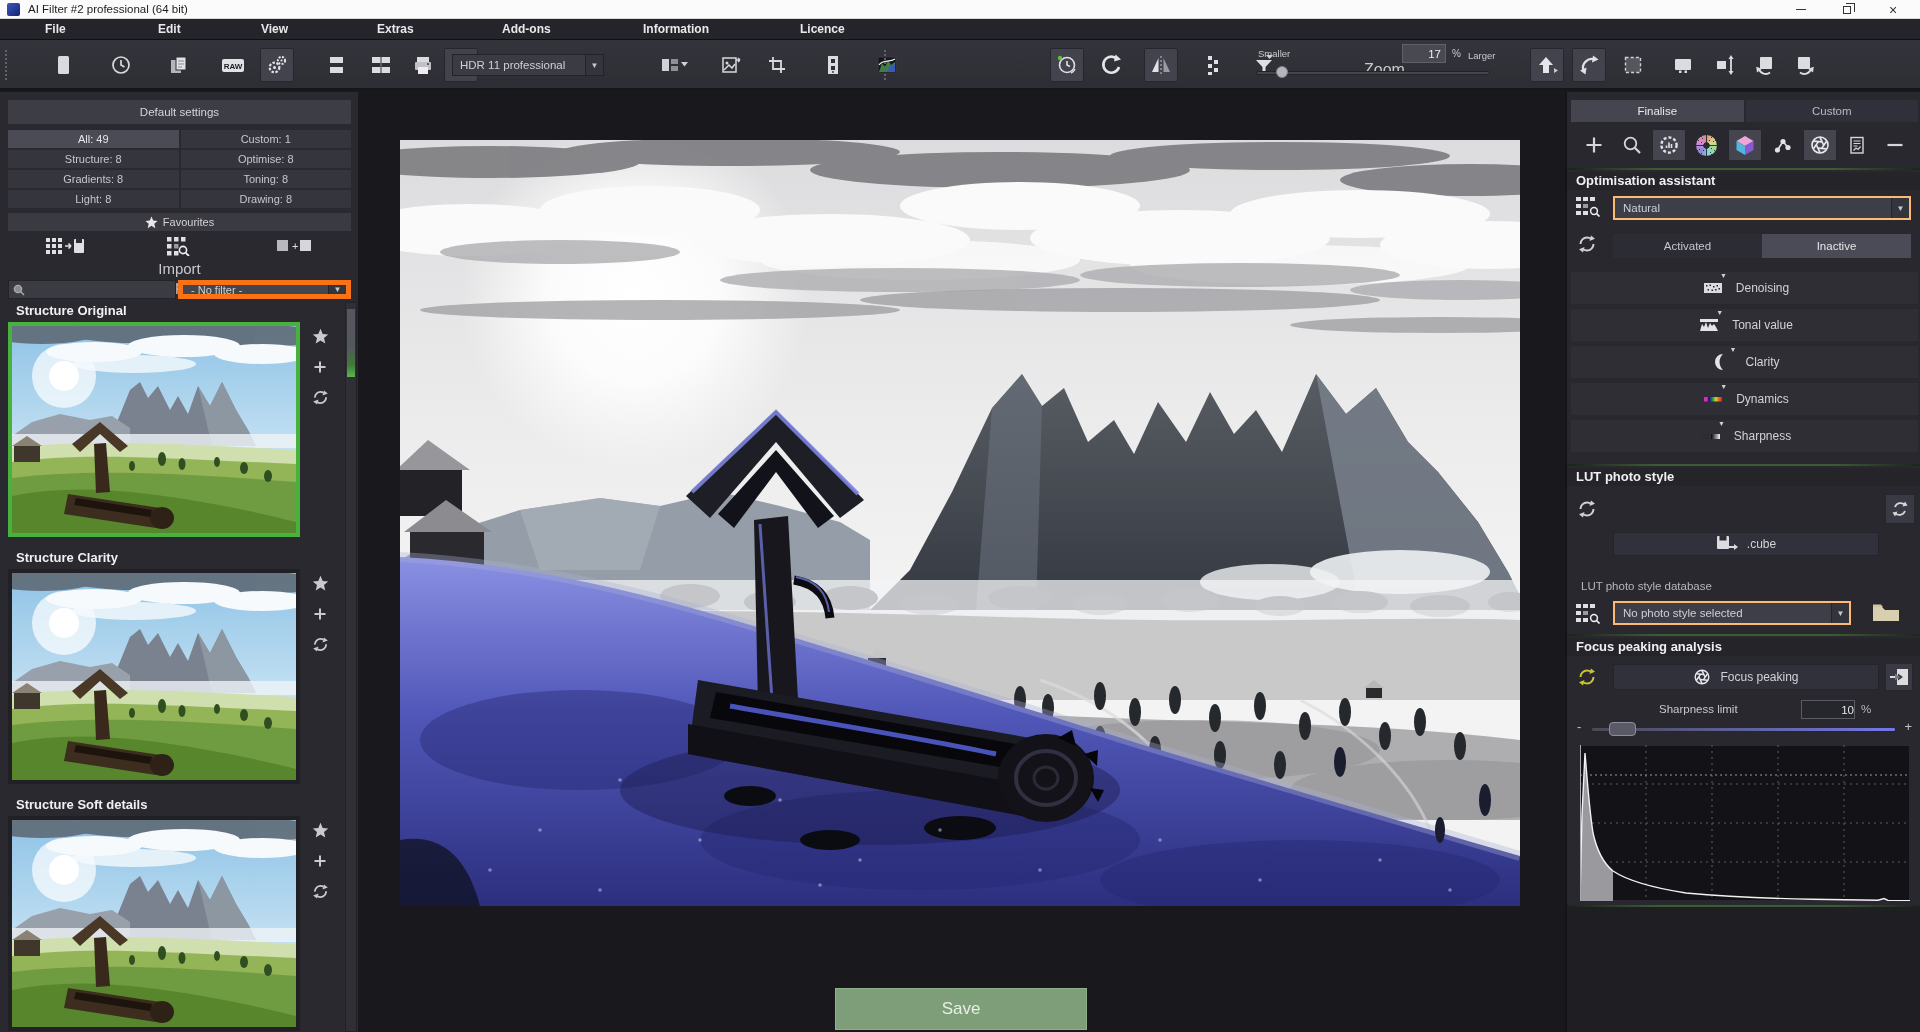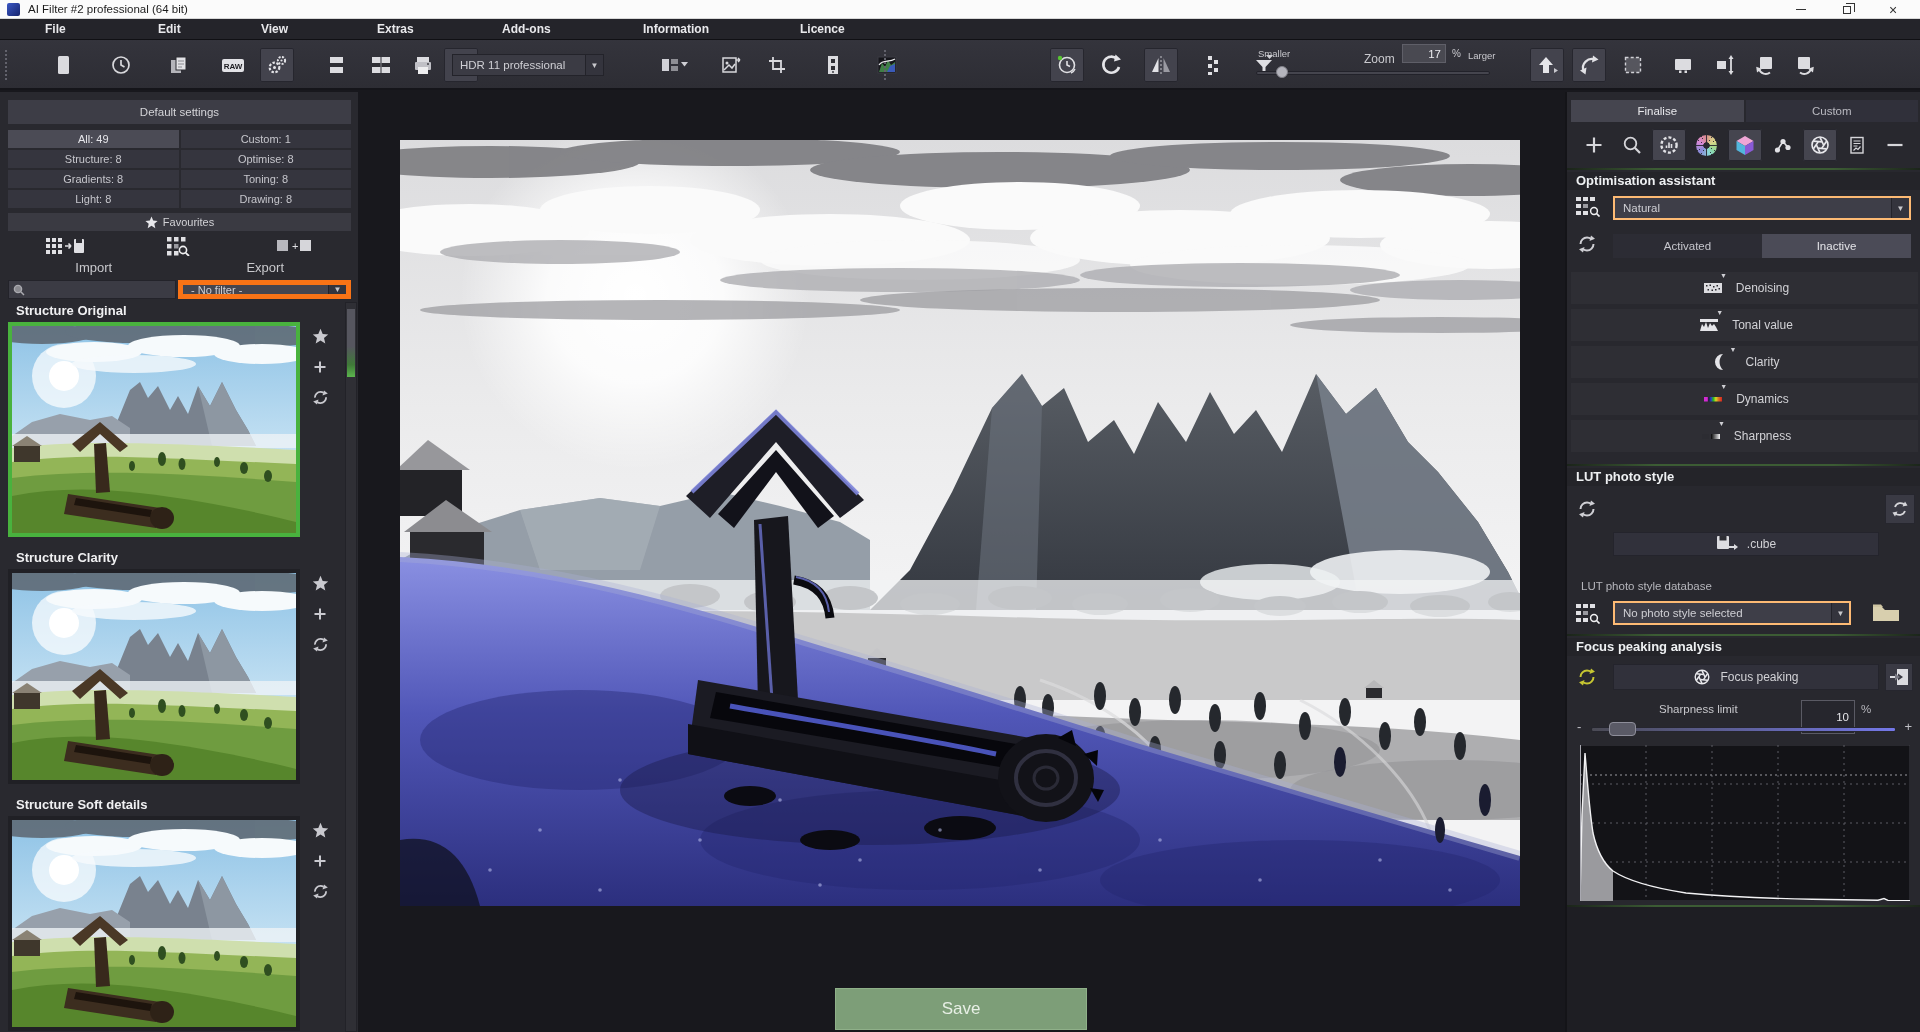--- a/index.html
+++ b/index.html
@@ -28,40 +28,40 @@
   .tbi { position:absolute; top:8px; width:34px; height:34px; display:flex; align-items:center; justify-content:center; border-radius:2px;margin-left:32px;}
   .tbi.on { background:#43434d; box-shadow:inset 0 0 0 1px #26262e; }
   .tsep { position:absolute; top:10px; height:30px; border-left:2px dotted #62626c; }
   #hdr-dd { position:absolute; left:452px; top:14px; width:152px; height:22px; background:#3b3b44;
     border:1px solid #23232a; display:flex; align-items:center; }
   #hdr-dd .ddtext { flex:1; font-size:11.5px; color:#cfcfd4; padding-left:7px; }
   .ddcaret { width:18px; height:100%; background:#34343d; display:flex; align-items:center; justify-content:center;
     color:#c8c8cc; font-size:8px; border-left:1px solid #23232a;}
   #zoomgrp { position:absolute; left:1256px; top:6px; width:240px; height:38px; font-size:10px; color:#c9c9ce;}
   #zoomgrp .lab-small { position:absolute; left:2px; top:2px; font-size:9.5px;}
-  #zoomgrp .lab-zoom { position:absolute; left:108px; top:6px; font-size:12px;}
+  #zoomgrp .lab-zoom { position:absolute; left:108px; top:15px; font-size:16px;}
   #zoomgrp input { position:absolute; left:146px; top:-2px; width:44px; height:19px; background:#494951;
     border:1px solid #5f5f68; color:#ececf0; font-size:11.5px; text-align:right; padding-right:4px; font-family:inherit;}
   #zoomgrp .lab-pct { position:absolute; left:196px; top:2px; font-size:10px;}
   #zoomgrp .lab-large { position:absolute; left:212px; top:4px; font-size:9.5px;}
   #zoomgrp .track { position:absolute; left:0; right:6px; top:25px; height:4px; background:#45454e; border-radius:2px; border:1px solid #22222a;}
   #zoomgrp .thumb { position:absolute; left:20px; top:20px; width:12px; height:12px; border-radius:50%; background:#b4b4bc; border:1px solid #808088;}
 
   svg.ic { display:block; }
 
   
   #leftpanel { position:absolute; left:0; top:92px; width:358px; height:940px; background:#29292f; }
   .lbtn { background:#3d3d46; color:#d4d4d8; font-size:11.5px; display:flex; align-items:center; justify-content:center; }
   #btn-default { position:absolute; left:8px; top:8px; width:343px; height:24px; }
   #cats { position:absolute; left:8px; top:38px; width:343px; display:grid; grid-template-columns:1fr 1fr; gap:2px; }
   .cat { height:18px; background:#35353e; color:#c6c6cc; font-size:11px; display:flex; align-items:center; justify-content:center; }
   .cat.active { background:#4b4b55; color:#e6e6ea; }
   #favbar { position:absolute; left:8px; top:121px; width:343px; height:18px; background:#3a3a42; display:flex; align-items:center; justify-content:center; gap:5px; font-size:11px; color:#d2d2d6;}
   #impexp-icons { position:absolute; left:8px; top:142px; width:343px; height:24px; display:flex; align-items:center; }
-  #impexp-labels { position:absolute; left:8px; top:168px; width:343px; height:16px; display:flex; font-size:13px; color:#c8c8cc; }
+  #impexp-labels { position:absolute; left:8px; top:168px; width:343px; height:16px; display:flex; font-size:15px; color:#c8c8cc;flex-direction:column; }
   #impexp-labels span { flex:1; text-align:center; }
   #searchrow { position:absolute; left:8px; top:188px; width:343px; height:19px; display:flex; gap:2px;}
   #searchbox { width:168px; height:19px; background:#3b3b44; border:1px solid #23232a; display:flex; align-items:center; padding-left:4px; gap:4px;}
   #searchbox input { flex:1; background:transparent; border:none; outline:none; color:#d8d8dc; font-size:11px; font-family:inherit; min-width:0;}
   #filter-dd { flex:1; height:19px; background:#45454e; border:5px solid #f97316; display:flex; align-items:center;justify-content:space-between;}
   #filter-dd .ddtext { flex:1; font-size:11px; color:#d0d0d4; padding-left:8px;}
   #plist { position:absolute; left:8px; top:210px; width:336px; bottom:0; overflow:hidden; }
   .preset { margin-bottom:12px; }
   .pname { height:20px; font-size:13px; font-weight:bold; color:#f0f0f2; padding-left:8px; line-height:18px;}
   .prow { display:flex; }
@@ -102,22 +102,22 @@
   .optitem { position:absolute; left:4px; width:347px; height:32px; background:#30303830;
     background:rgba(255,255,255,0.03); display:flex; align-items:center; justify-content:center; gap:10px; font-size:12px; color:#d2d2d6;}
   .mini { position:relative; width:26px; height:20px; display:flex; align-items:center; justify-content:center;}
   .mini .car { position:absolute; top:-6px; right:-1px; font-size:7px; color:#cfcfd4; }
   .greenbtn { position:absolute; left:46px; width:266px; height:30px; background:#77976e; border:1px solid #8cab82;
     display:flex; align-items:center; justify-content:center; gap:9px; font-size:12px; color:#d6e6d0; }
   .darkbtn  { position:absolute; left:46px; width:266px; background:#31313b; border:1px solid #24242c;
     display:flex; align-items:center; justify-content:center; gap:9px; font-size:12px; color:#d2d2d6; }
   .sqbtn { position:absolute; width:30px; height:30px; background:#3a3a44; border:1px solid #26262e; display:flex; align-items:center; justify-content:center;}
   .dimlabel { position:absolute; font-size:11.5px; color:#b6b6bc; }
-  #limit-field { position:absolute; left:234px; top:-2px; width:54px; height:34px; background:#26262d; border:1px solid #5a5a64;
-    color:#e4e4e8; font-size:11.5px; text-align:right; padding-right:5px; font-family:inherit;}
+  #limit-field { position:absolute; left:234px; top:-2px; width:54px; height:19px; background:#26262d; border:1px solid #5a5a64;
+    color:#e4e4e8; font-size:11.5px; text-align:right; font-family:inherit;}
   #fslider .track { position:absolute; left:24px; right:26px; top:5px; height:5px; border-radius:2px;
     background:linear-gradient(90deg,#4a4a54,#7478e8); border:1px solid #26262e;}
   #fslider .thumb { position:absolute; left:42px; top:0; width:27px; height:14px; border-radius:4px; background:#5a5a66; border:1px solid #8e8e9a;}
   #fslider .pm { position:absolute; top:-3px; font-size:13px; color:#c0c0c6; }
   #rbottom { position:absolute; left:0; width:355px; bottom:0; background:#1e1e23; }
 </style>
 </head>
 <body>
 
 <svg style="position:absolute;width:0;height:0" aria-hidden="true">

